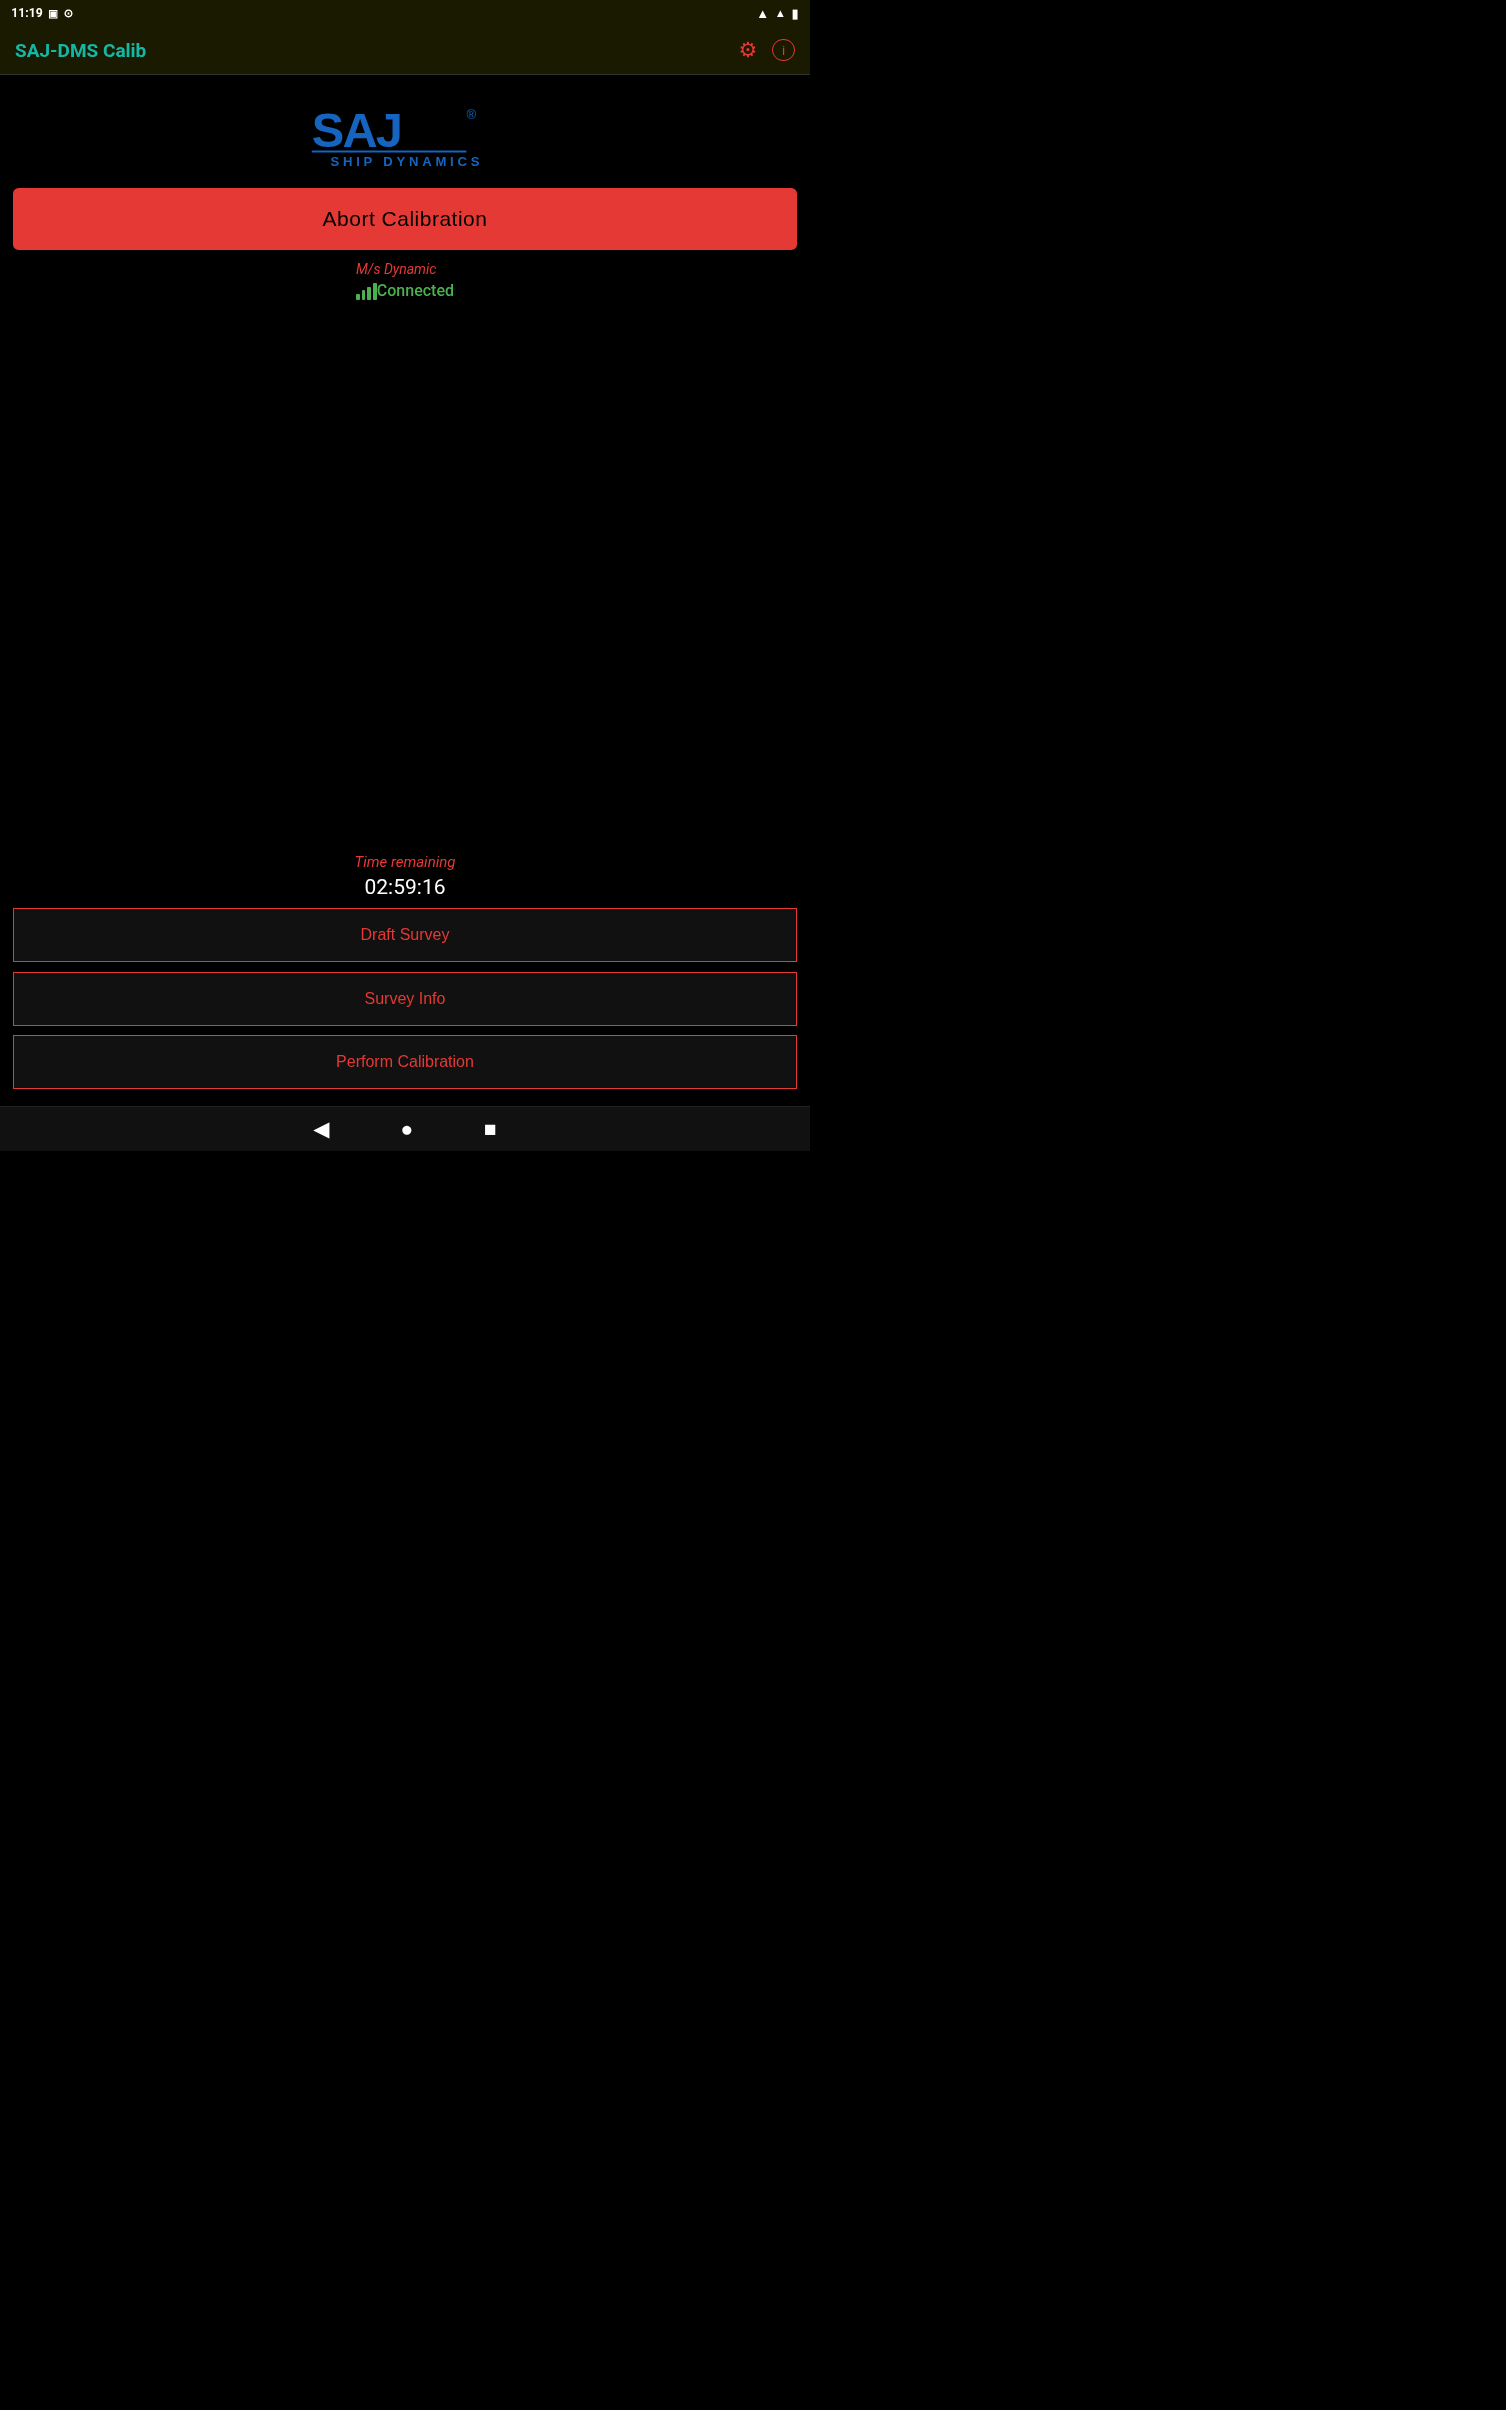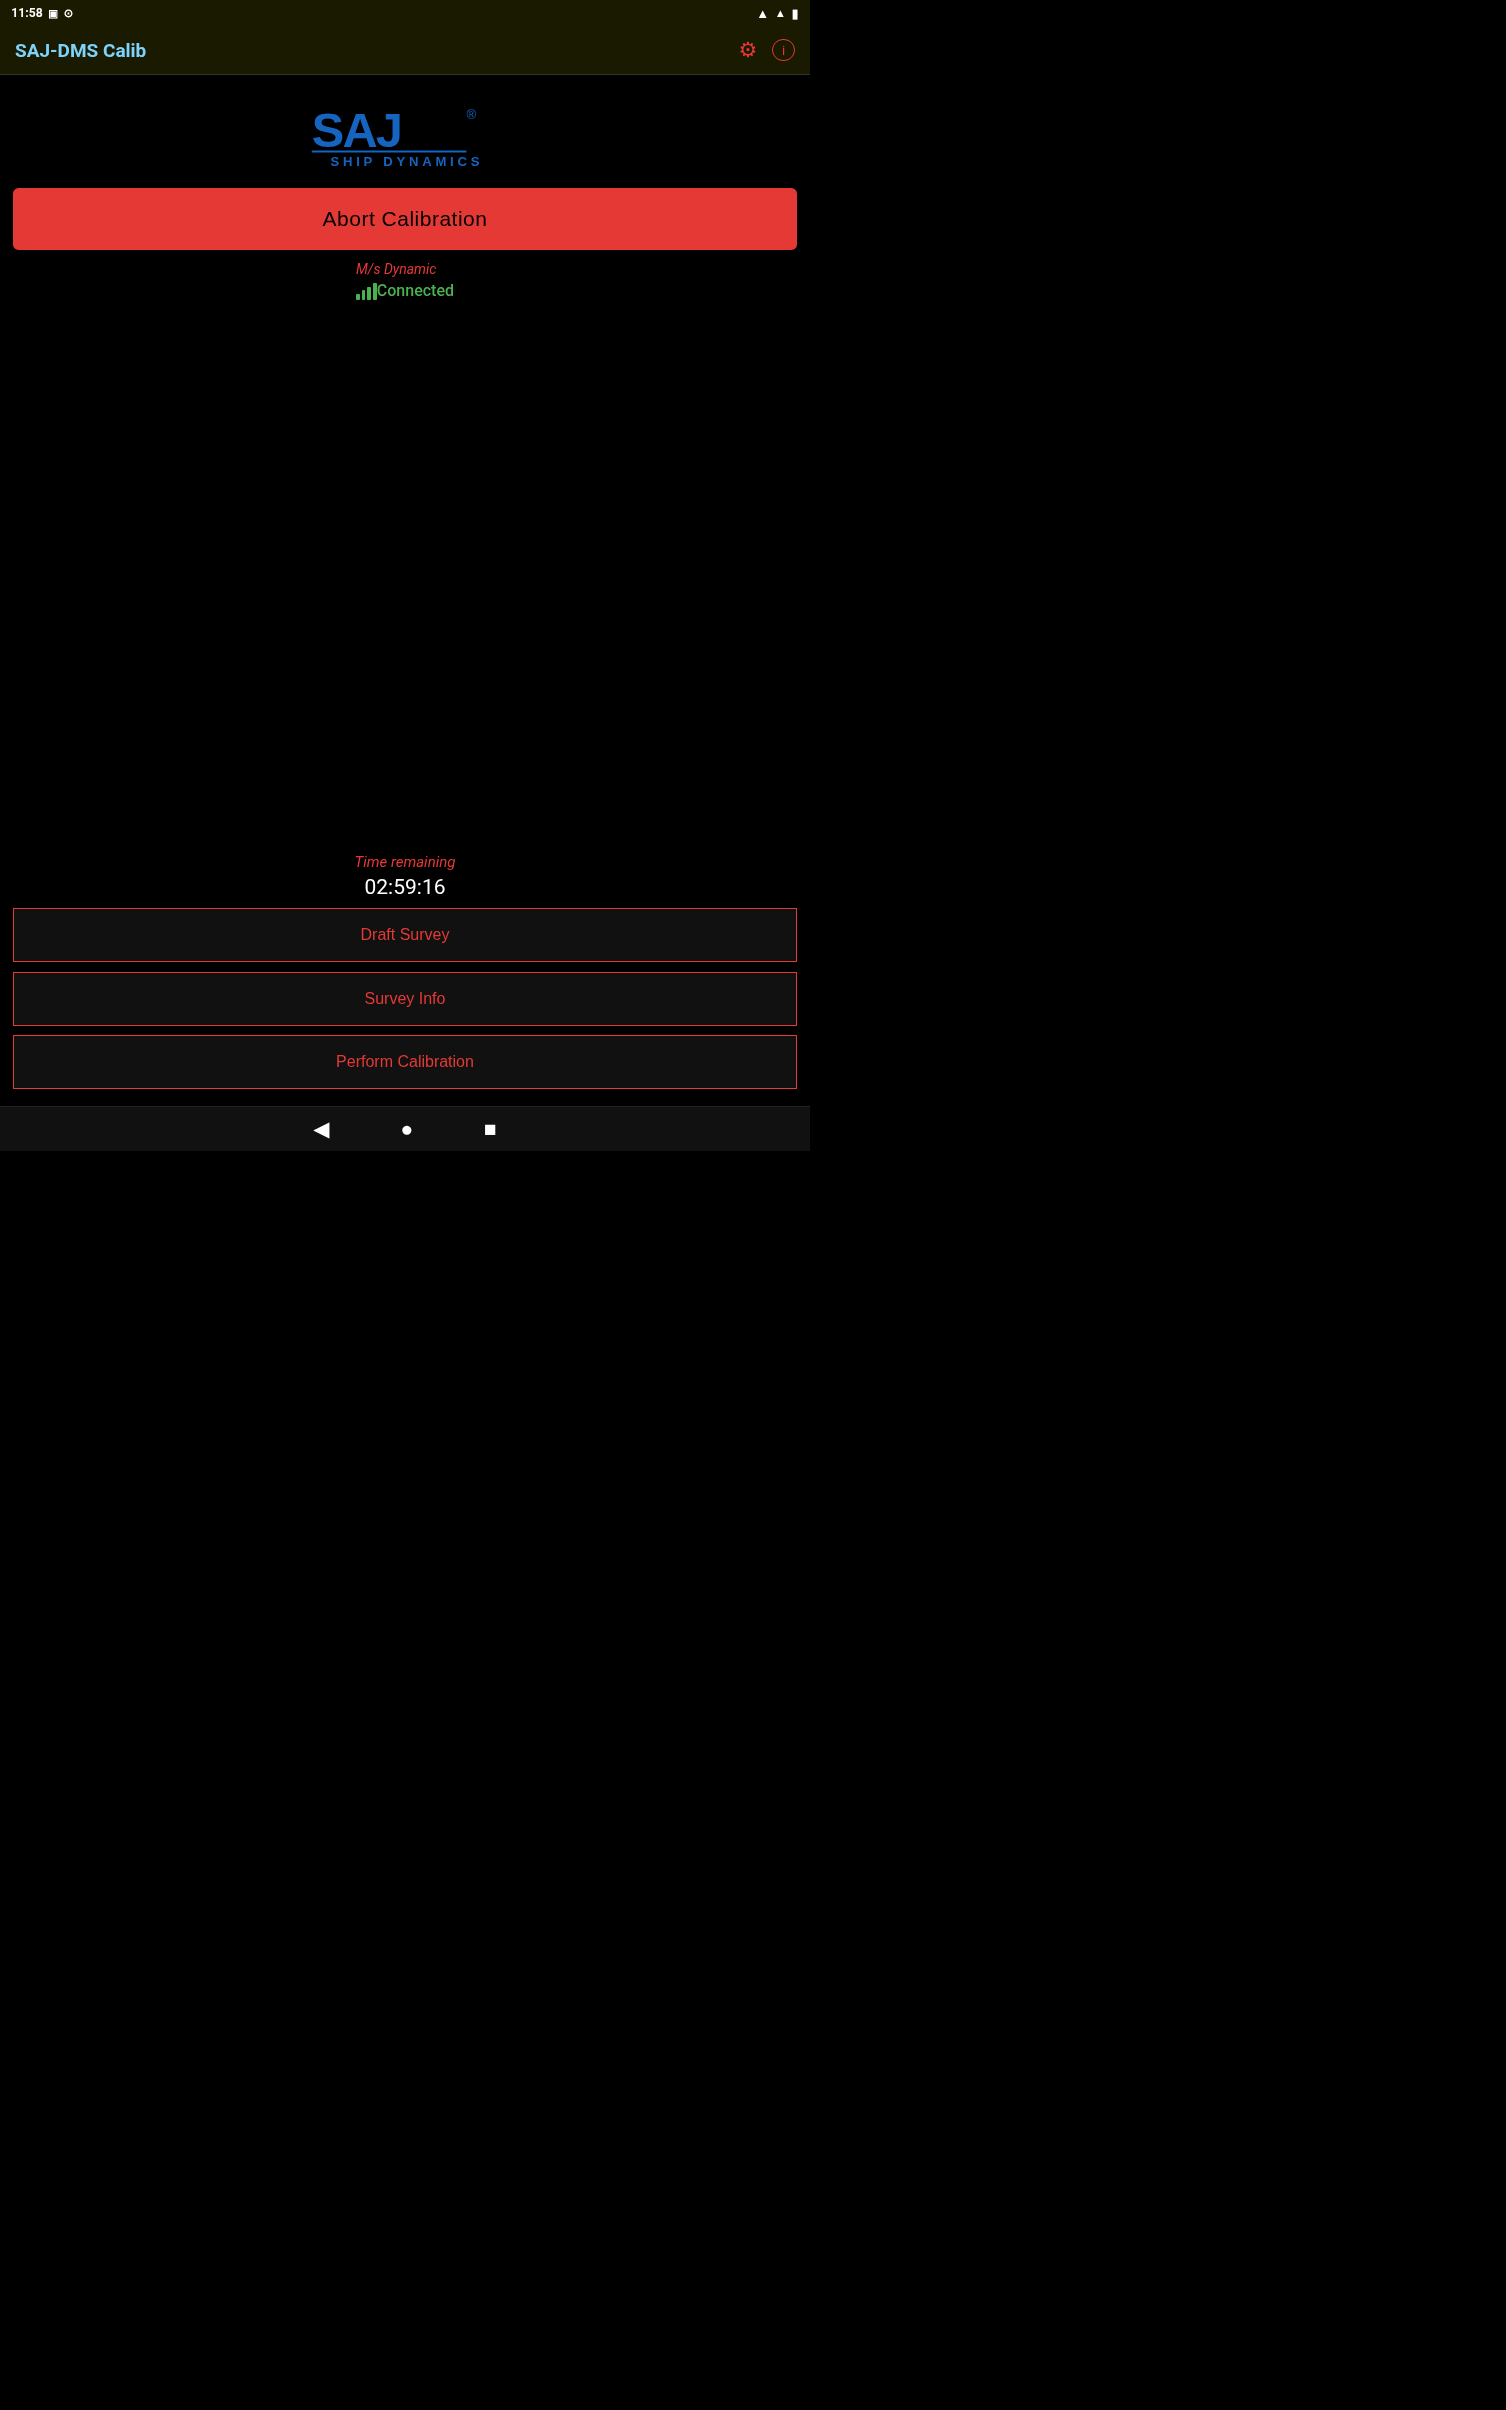--- a/index.html
+++ b/index.html
@@ -46,21 +46,21 @@
     .app-bar {
       background: #1a1a00;
       height: 49px;
       display: flex;
       align-items: center;
       justify-content: space-between;
       padding: 0 15px;
       border-bottom: 0.9px solid #333;
     }
     .app-title {
-      color: #7dd3fc;
+      color: #14b8a6;
       font-size: 19px;
       font-weight: bold;
     }
     .app-bar-icons {
       display: flex;
       align-items: center;
       gap: 15px;
     }
     .app-bar-icon {
       color: #e53935;
@@ -222,21 +222,21 @@
     }
 
     
     .sb-time { font-size: 12.2px; font-weight: bold; }
   </style>
 </head>
 <body>
 
 <div class="status-bar">
   <div class="status-bar-left">
-    <span class="sb-time">11:58</span>
+    <span class="sb-time">11:19</span>
     <span style="font-size:10.4px;">▣</span>
     <span style="font-size:11.3px;">⊙</span>
   </div>
   <div class="status-bar-right">
     <span class="wifi-icon">▲</span>
     <span style="font-size:11.3px;">▲</span>
     <span class="battery-icon">▮</span>
   </div>
 </div>
 

